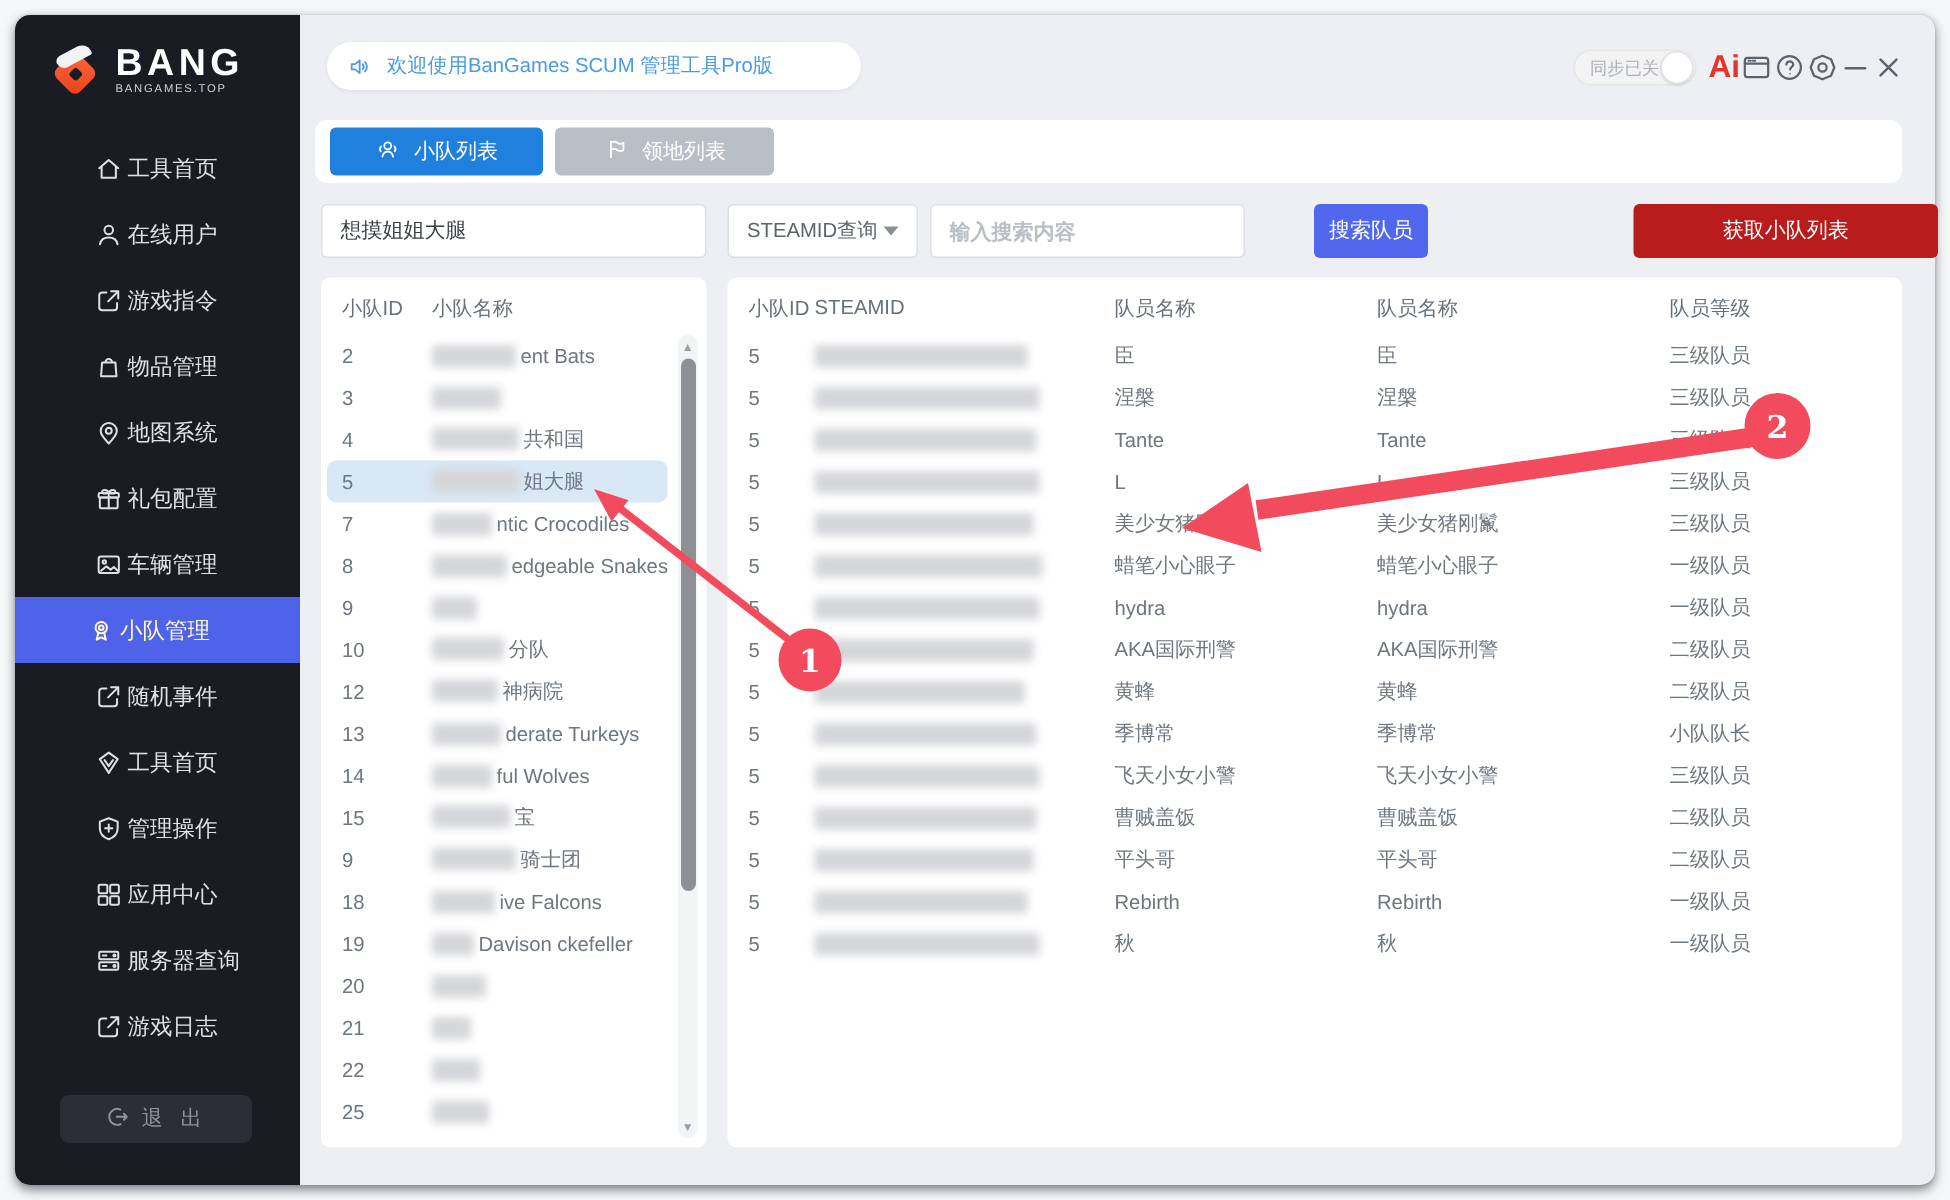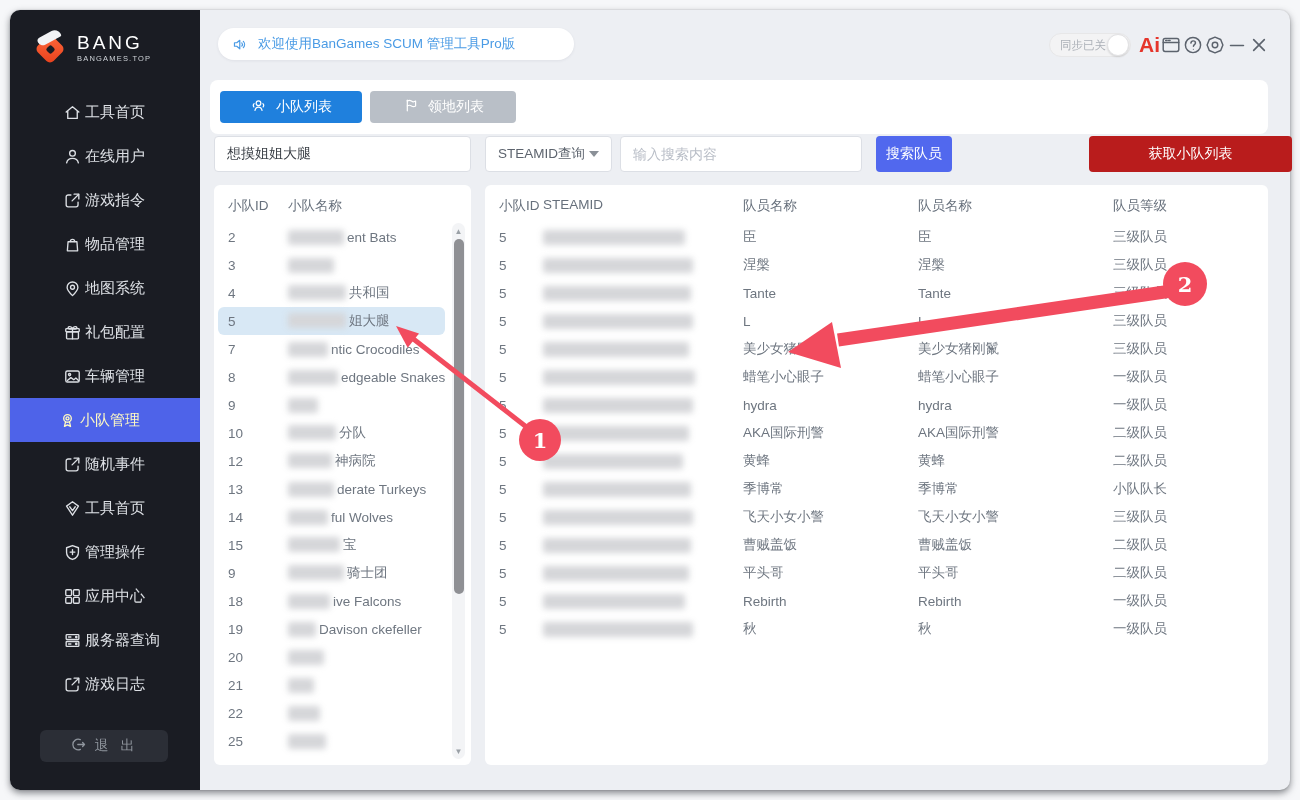--- a/index.html
+++ b/index.html
@@ -29,21 +29,21 @@
   }
   .logo-mark .slash{
     position:absolute;left:1px;top:1px;width:24px;height:9px;
     background:#f2f3f5;border-radius:5px 9px 2px 7px;
     transform:rotate(-28deg);
   }
   .logo-mark .hole{
     position:absolute;left:11px;top:14px;width:7px;height:7px;
     background:#1a1c23;border-radius:2px;transform:rotate(45deg);
   }
-  .logo-text{font-size:19px;font-weight:normal;letter-spacing:3px;color:#fff;line-height:19px;}
+  .logo-text{font-size:25px;font-weight:bold;letter-spacing:3px;color:#fff;line-height:19px;}
   .logo-sub{font-size:7.5px;letter-spacing:1.2px;color:#cfd3d8;margin-top:2px;}
   .nav{position:absolute;left:0;top:80px;width:100%;}
   .nav-item{
     height:44px;display:flex;align-items:center;gap:3px;
     padding-left:53px;font-size:15px;color:#dde0e5;cursor:pointer;
   }
   .nav-item .icon{display:flex;align-items:center;}
   .nav-item.active{background:#4e63e9;color:#fef9c3;padding-left:48px;}
   .logout-btn{
     position:absolute;left:30px;bottom:28px;width:128px;height:32px;
@@ -71,21 +71,21 @@
   }
   .sync-label{font-size:11.5px;color:#abb0b7;padding-left:10px;}
   .knob{
     position:absolute;right:1px;top:0px;width:20px;height:20px;border-radius:50%;
     background:#fff;border:1px solid #e2e2e4;box-shadow:0 1px 2px rgba(0,0,0,.12);
   }
   .ai-btn{font-size:21px;font-weight:bold;color:#e5352b;cursor:pointer;line-height:22px;}
   .tb-icon{display:flex;align-items:center;cursor:pointer;}
   
   .tabs-card{
-    position:absolute;left:10px;top:70px;width:1058px;height:54px;
+    position:absolute;left:10px;top:70px;width:1058px;height:42px;
     background:#fff;border-radius:8px;display:flex;align-items:center;
     gap:8px;padding-left:10px;box-sizing:border-box;
   }
   .tab{
     height:32px;border:none;border-radius:4px;color:#fff;font-size:14px;
     display:flex;align-items:center;justify-content:center;gap:9px;
     cursor:pointer;font-family:inherit;
   }
   .tab.active{width:142px;background:#1f80dd;}
   .tab.inactive{width:146px;background:#b9bfc7;}
@@ -101,21 +101,21 @@
   #query-select{
     left:285px;width:127px;position:absolute;height:36px;background:#fff;
     border:1px solid #dcdfe5;border-radius:4px;box-sizing:border-box;
     display:flex;align-items:center;justify-content:space-between;
     padding:0 12px;font-size:13.5px;color:#5d646e;cursor:pointer;
   }
   .caret{
     width:0;height:0;border-left:5px solid transparent;border-right:5px solid transparent;
     border-top:6px solid #8a9097;
   }
-  #search-input{left:420px;width:242px;}
+  #search-input{left:420px;width:210px;font-weight:bold;}
   .btn{
     position:absolute;height:36px;border:none;border-radius:4px;background:#5168ee;
     color:#fff;font-size:14px;cursor:pointer;font-family:inherit;
   }
   #search-btn{left:676px;width:76px;}
   #fetch-btn{left:889px;width:203px;background:#b91c1c;}
   
   .panel{position:absolute;top:175px;background:#fff;border-radius:6px;}
   .team-panel{left:14px;width:257px;height:580px;}
   .member-panel{left:285px;width:783px;height:580px;}

